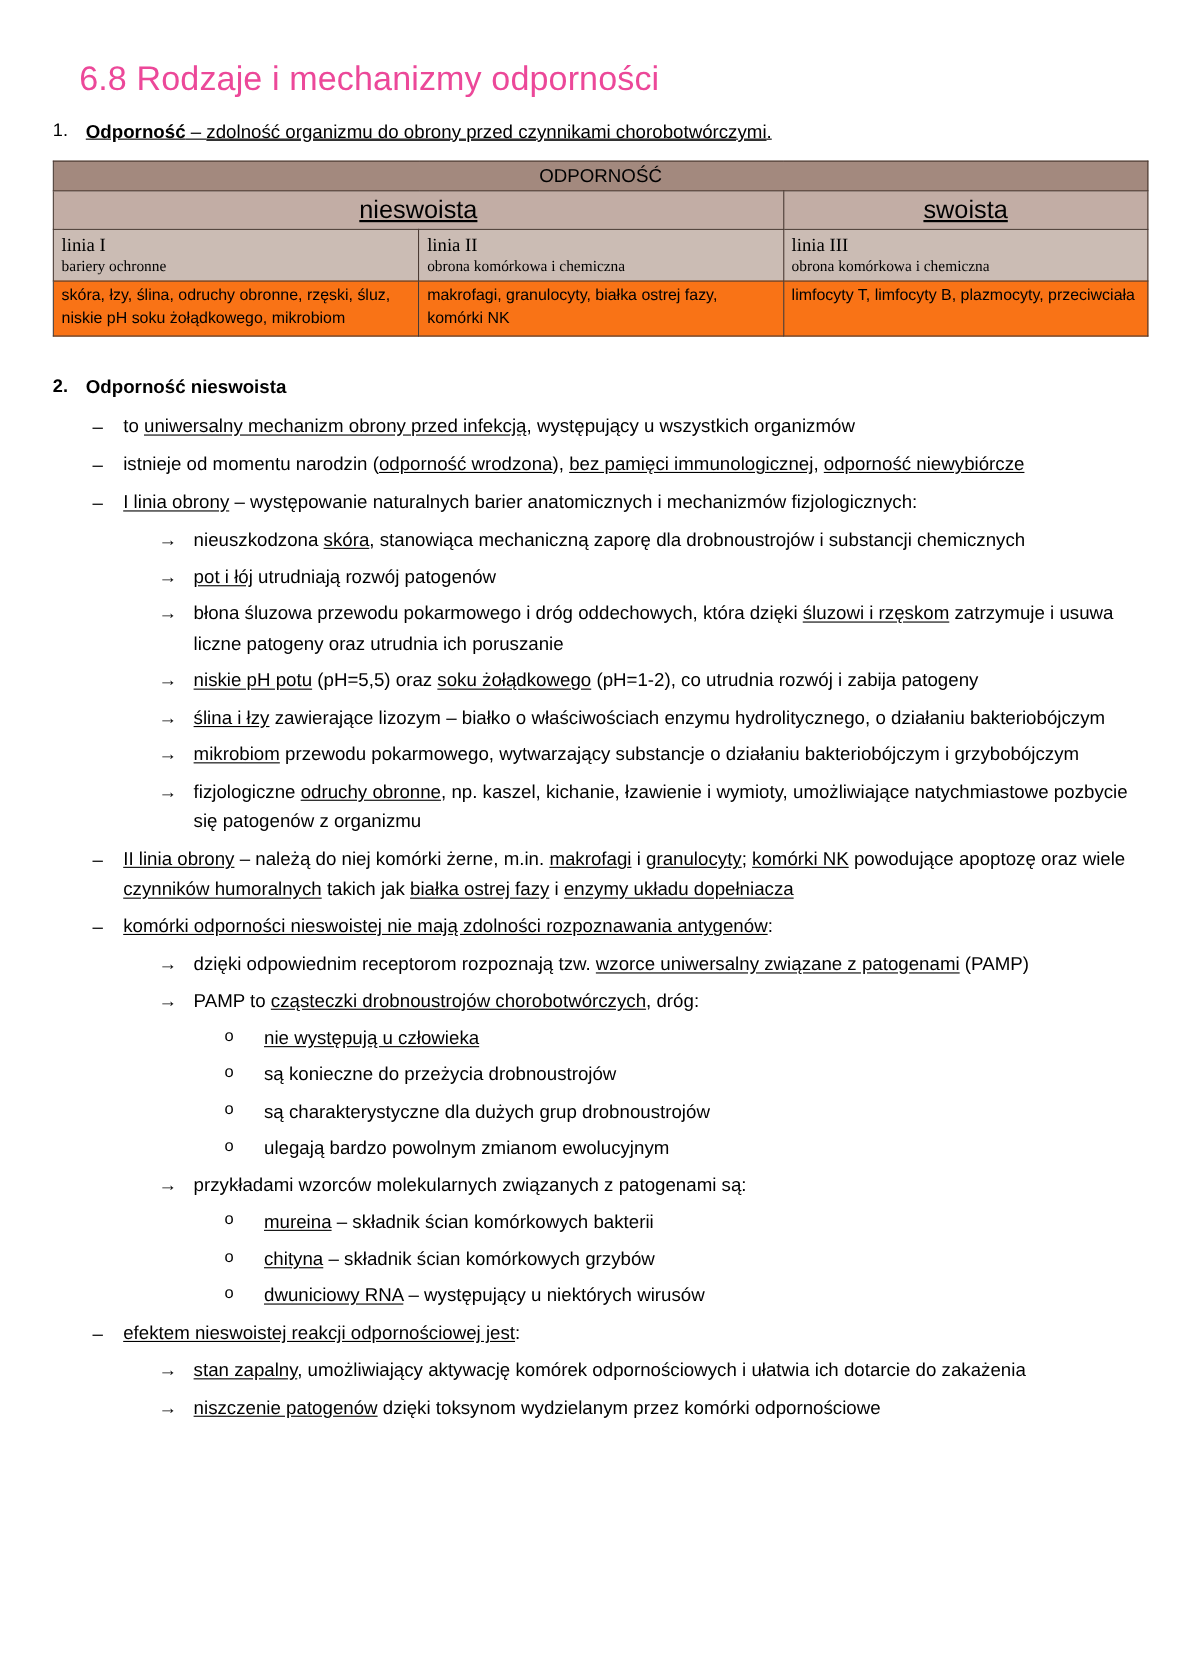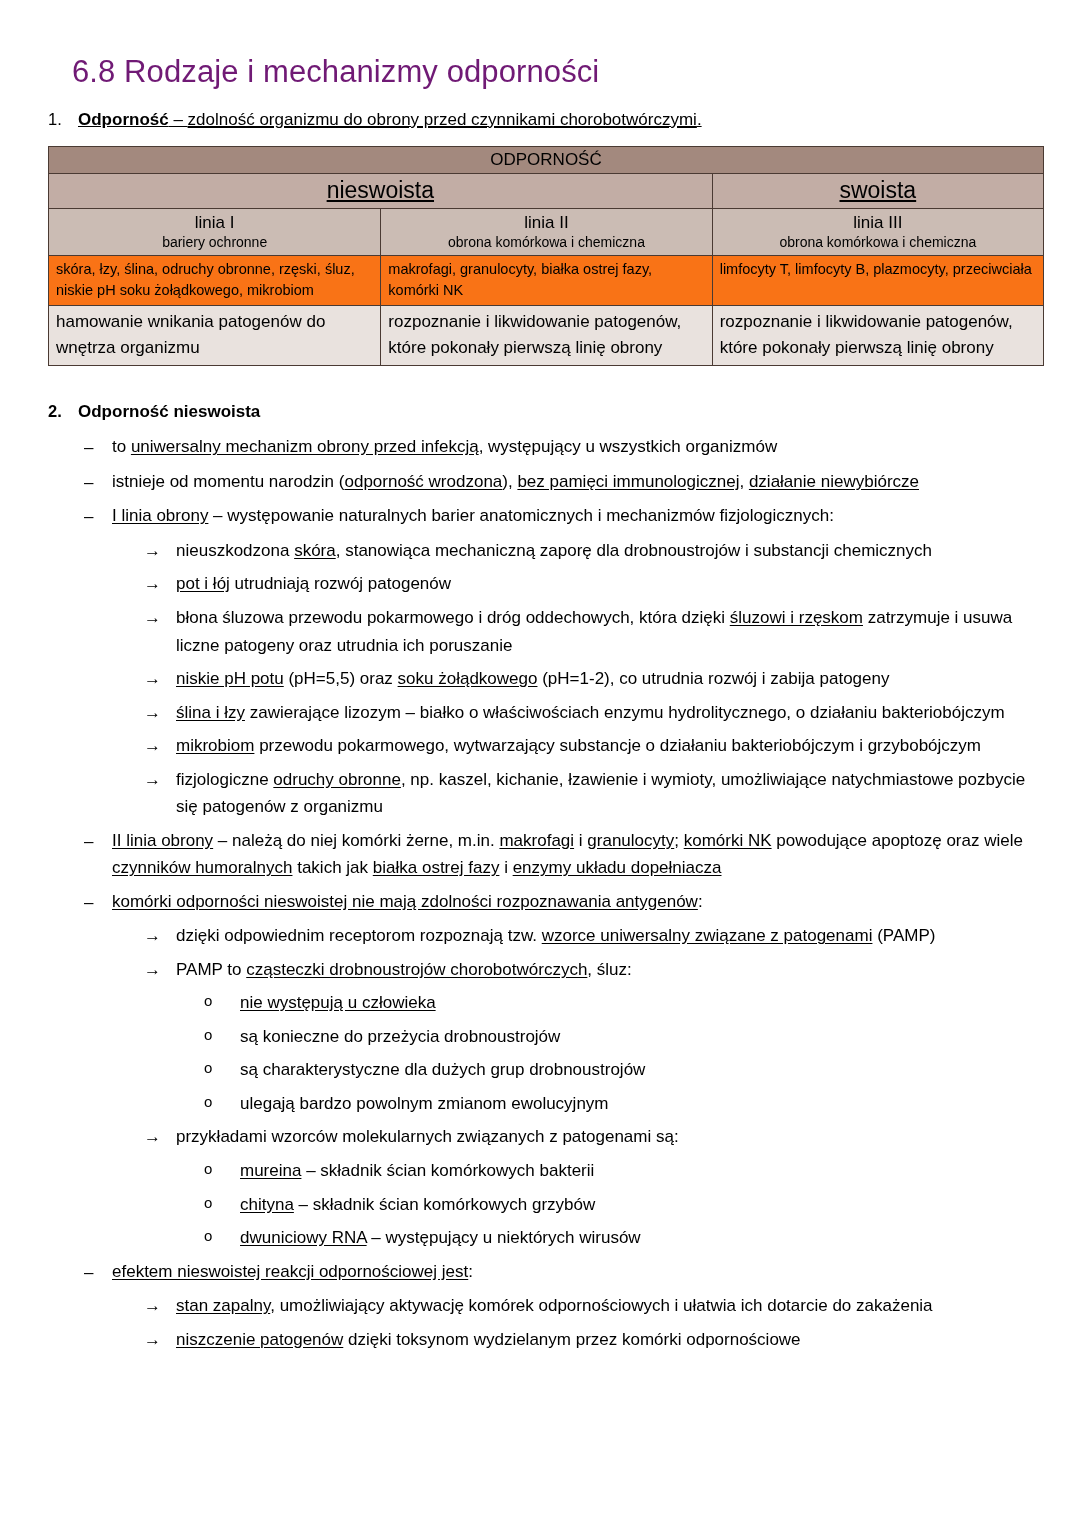--- a/index.html
+++ b/index.html
@@ -18,21 +18,21 @@
   .page {
     position: relative;
     width: 1080px;
     min-height: 1527px;
     box-sizing: border-box;
     padding: 40px 36px 20px 36px;
   }
 
   
   .doc-title {
-    color: #701a75;
+    color: #ec4899;
     font-size: 31px;
     font-weight: 400;
     line-height: 1.15;
     margin: 14px 0 18px 36px;
     letter-spacing: 0.1px;
   }
 
   
   .num-item {
     display: flex;
@@ -73,23 +73,23 @@
   td.hdr-sub {
     background: #c2ada5;
     text-align: center;
     font-size: 23px;
     padding: 6px 7px 7px 7px;
     line-height: 1.2;
     text-decoration: underline;
   }
   td.hdr-line {
     background: #cbbcb4;
-    text-align: center;
     padding: 6px 7px 8px 7px;
     line-height: 1.25;
+    font-family: Liberation Serif, serif;
   }
   td.hdr-line .l1 { font-size: 17px; display: block; }
   td.hdr-line .l2 { font-size: 14px; display: block; margin-top: 1px; }
   td.cell-list {
     background: #f97316;
     font-size: 14.5px;
     line-height: 1.5;
     padding: 5px 8px 8px 8px;
   }
   td.cell-desc {
@@ -194,43 +194,38 @@
         <td class="hdr-line">
           <span class="l1">linia III</span>
           <span class="l2">obrona komórkowa i chemiczna</span>
         </td>
       </tr>
       <tr>
         <td class="cell-list">skóra, łzy, ślina, odruchy obronne, rzęski, śluz, niskie pH soku żołądkowego, mikrobiom</td>
         <td class="cell-list">makrofagi, granulocyty, białka ostrej fazy, komórki NK</td>
         <td class="cell-list">limfocyty T, limfocyty B, plazmocyty, przeciwciała</td>
       </tr>
-      <tr>
-        <td class="cell-desc">hamowanie wnikania patogenów do wnętrza organizmu</td>
-        <td class="cell-desc">rozpoznanie i likwidowanie patogenów, które pokonały pierwszą linię obrony</td>
-        <td class="cell-desc">rozpoznanie i likwidowanie patogenów, które pokonały pierwszą linię obrony</td>
-      </tr>
     </tbody>
   </table>
 
   <div class="section">
 
     <div class="lvl0">
       <span class="marker">2.</span>
       <span class="body-txt b">Odporność nieswoista</span>
     </div>
 
     <div class="lvl1">
       <span class="marker">–</span>
       <span class="body-txt"><span>to </span><span class="u">uniwersalny mechanizm obrony przed infekcją</span><span>, występujący u wszystkich organizmów</span></span>
     </div>
 
     <div class="lvl1">
       <span class="marker">–</span>
-      <span class="body-txt"><span>istnieje od momentu narodzin (</span><span class="u">odporność wrodzona</span><span>), </span><span class="u">bez pamięci immunologicznej</span><span>, </span><span class="u">działanie niewybiórcze</span></span>
+      <span class="body-txt"><span>istnieje od momentu narodzin (</span><span class="u">odporność wrodzona</span><span>), </span><span class="u">bez pamięci immunologicznej</span><span>, </span><span class="u">odporność niewybiórcze</span></span>
     </div>
 
     <div class="lvl1">
       <span class="marker">–</span>
       <span class="body-txt"><span class="u">I linia obrony</span><span> – występowanie naturalnych barier anatomicznych i mechanizmów fizjologicznych:</span></span>
     </div>
 
     <div class="lvl2">
       <span class="marker">→</span>
       <span class="body-txt"><span>nieuszkodzona </span><span class="u">skóra</span><span>, stanowiąca mechaniczną zaporę dla drobnoustrojów i substancji chemicznych</span></span>
@@ -276,21 +271,21 @@
       <span class="body-txt"><span class="u">komórki odporności nieswoistej nie mają zdolności rozpoznawania antygenów</span><span>:</span></span>
     </div>
 
     <div class="lvl2">
       <span class="marker">→</span>
       <span class="body-txt"><span>dzięki odpowiednim receptorom rozpoznają tzw. </span><span class="u">wzorce uniwersalny związane z patogenami</span><span> (PAMP)</span></span>
     </div>
 
     <div class="lvl2">
       <span class="marker">→</span>
-      <span class="body-txt"><span>PAMP to </span><span class="u">cząsteczki drobnoustrojów chorobotwórczych</span><span>, śluz:</span></span>
+      <span class="body-txt"><span>PAMP to </span><span class="u">cząsteczki drobnoustrojów chorobotwórczych</span><span>, dróg:</span></span>
     </div>
 
     <div class="lvl3">
       <span class="marker">o</span>
       <span class="body-txt"><span class="u">nie występują u człowieka</span><span></span></span>
     </div>
     <div class="lvl3">
       <span class="marker">o</span>
       <span class="body-txt"><span class="u"></span><span>są konieczne do przeżycia drobnoustrojów</span></span>
     </div>

